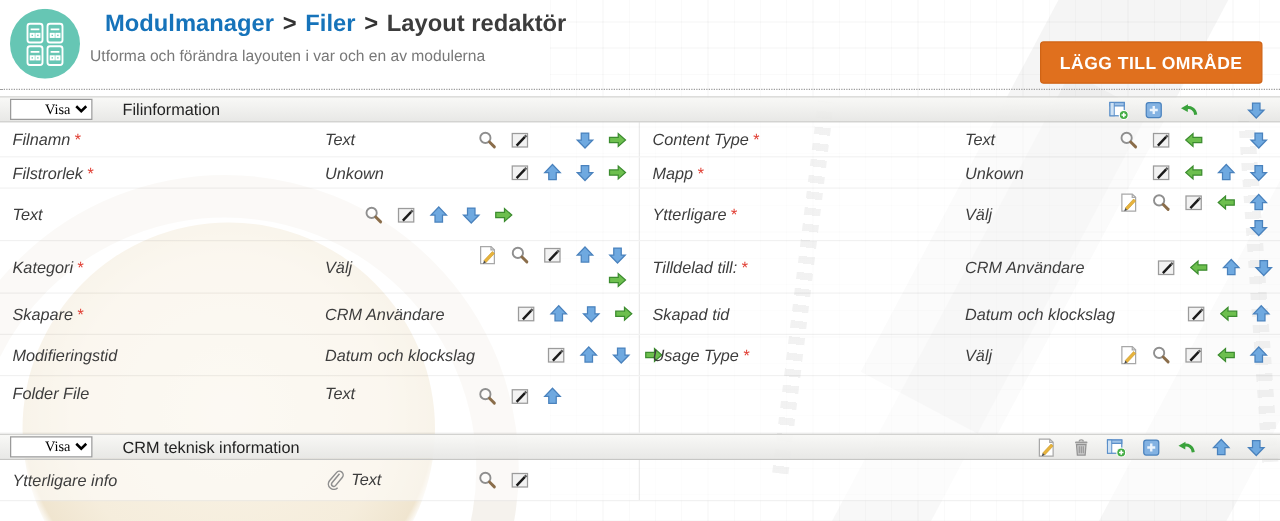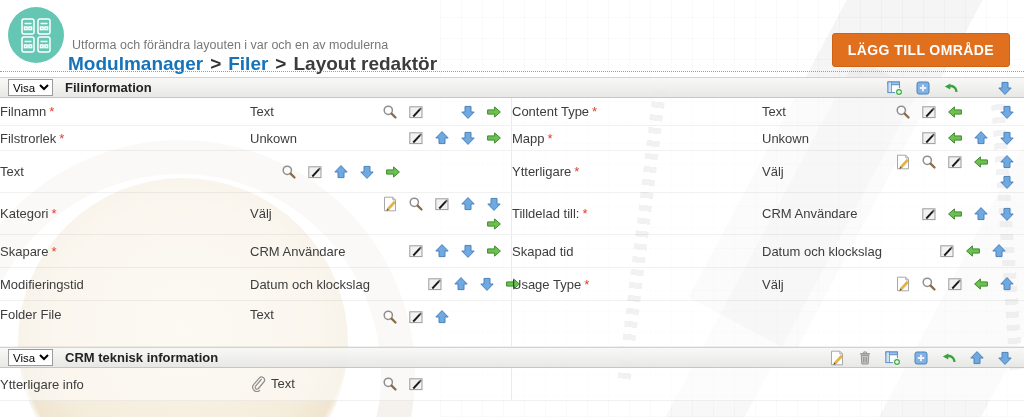--- a/index.html
+++ b/index.html
@@ -26,43 +26,43 @@
     left:-55px; top:140px; border:34px solid rgba(226,218,203,.35); }
   .bg-cup { position:absolute; width:330px; height:330px; border-radius:50%; left:18px; top:178px;
     background:radial-gradient(circle at 50% 46%, #f8f1e2 0%, #f4ebd8 52%, #eee2ca 68%, rgba(255,255,255,0) 71%);
     opacity:.9; }
 
   .layer { position:relative; z-index:1; }
 
   
   .header { position:relative; height:71px; }
   .logo { position:absolute; left:8px; top:7px; width:56px; height:56px; }
-  .crumbs { position:absolute; left:68px; top:9px; font-size:19px; font-weight:bold; white-space:nowrap;margin-top:44px; }
+  .crumbs { position:absolute; left:84px; top:9px; font-size:19px; font-weight:bold; white-space:nowrap; }
   .crumb-link { color:#1673ba; cursor:pointer; }
   .crumb-current { color:#3c3c3c; }
   .crumb-sep { color:#333; margin:0 7px; }
   .subtitle { position:absolute; left:72px; top:38px; font-size:12.5px; color:#787878; }
   .add-btn { position:absolute; right:14px; top:33px; background:#e0701e; color:#fff;
     font-family:"Liberation Sans",sans-serif; font-weight:bold; font-size:14px; letter-spacing:.4px;
     padding:8px 15px; border:1px solid #cf6315; border-radius:3px; cursor:pointer; }
 
   
   .content { position:relative; border-top:1px dotted #9c9c9c; padding-top:5px; }
   .secbar { display:flex; align-items:center; height:21px; padding:0 8px;
     background:linear-gradient(rgba(248,248,246,.96), rgba(231,231,229,.96));
     border-top:1px solid #d2d2d0; border-bottom:1px solid #c6c6c4; }
   .visa { font-size:11.5px; height:17px; border:1px solid #9a9a9a; background:#fff;
-    margin-right:12px; font-family:Liberation Sans, sans-serif; cursor:pointer; }
-  .sectitle { font-size:13px; font-weight:bold; color:#222; }
+    margin-right:24px; font-family:Liberation Serif, serif; cursor:pointer;padding-left:23px; }
+  .sectitle { font-size:13px; font-weight:normal; color:#222; }
   .stoolbar { margin-left:auto; display:flex; align-items:center; gap:12px; padding-right:3px; }
   .stoolbar .sp { width:14px; height:1px; }
 
   .frow { display:grid; grid-template-columns:1fr 1fr; background:rgba(255,255,255,.55);
     border-bottom:1px solid rgba(0,0,0,.055); }
-  .fcell { display:grid; grid-template-columns:250px 1fr 160px; align-items:center; min-width:0; }
+  .fcell { display:grid; grid-template-columns:250px 1fr 160px; align-items:center; padding-left:10px; min-width:0;font-style:italic; }
   .fcell.lft { border-right:1px solid rgba(0,0,0,.08); }
   .flabel { font-size:13px; color:#3d3d3d; white-space:nowrap; }
   .req { color:#e03c31; margin-left:3px; }
   .ftype { font-size:13px; color:#3d3d3d; white-space:nowrap; display:flex; gap:5px; }
   .ficons { display:grid; grid-template-columns:repeat(6,26px); grid-auto-rows:20px;
     justify-items:center; align-items:center; }
   .ic { width:16px; height:16px; display:block; }
   .act { cursor:pointer; }
   .h28{min-height:28px} .h25{min-height:25px} .h42{min-height:42px}
   .h33{min-height:33px} .h46{min-height:46px}

